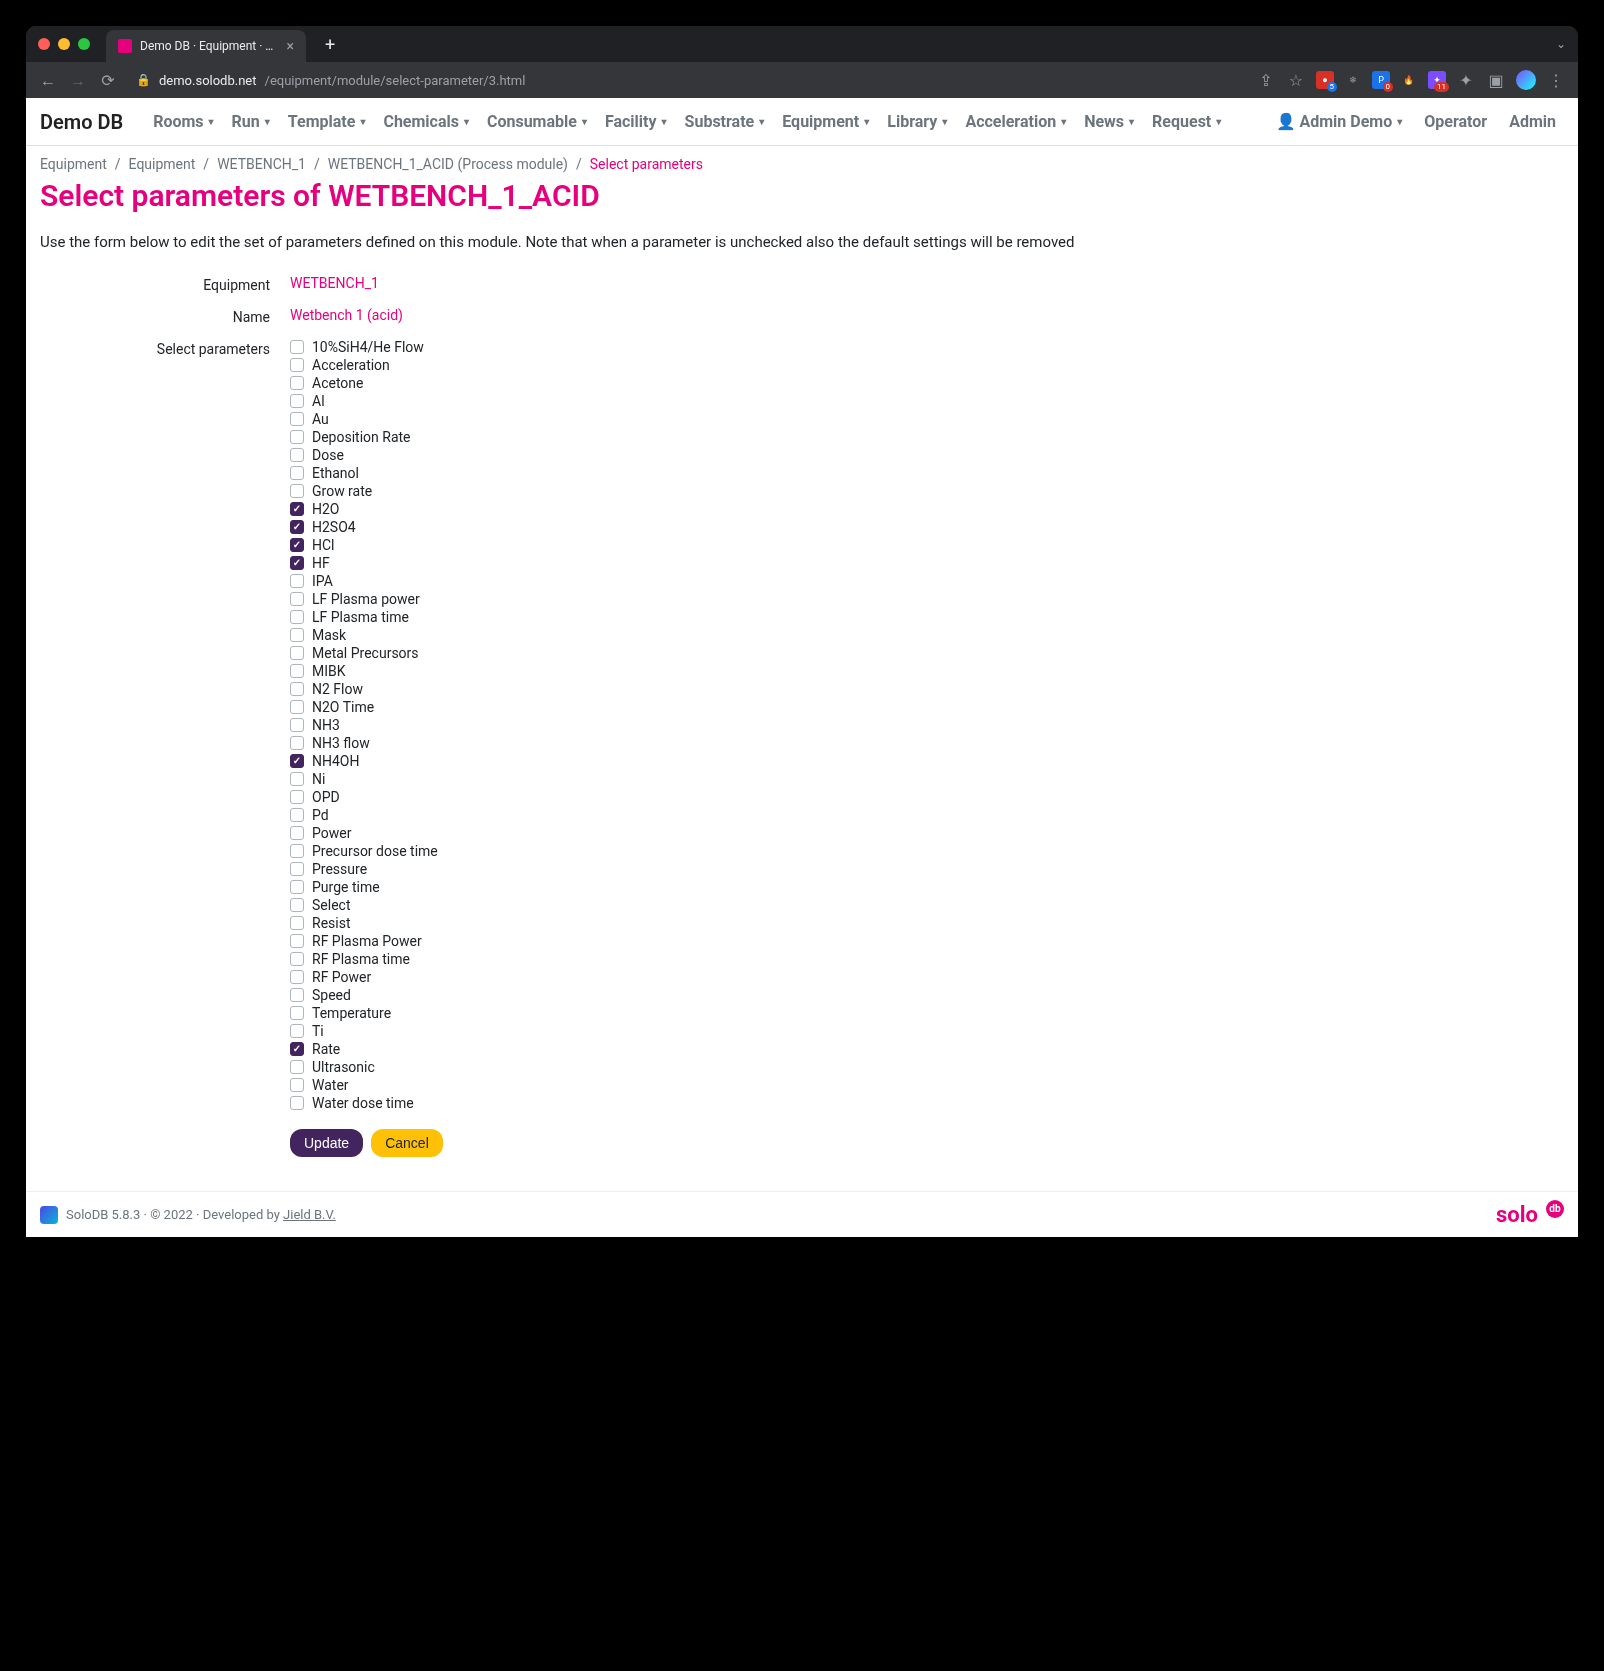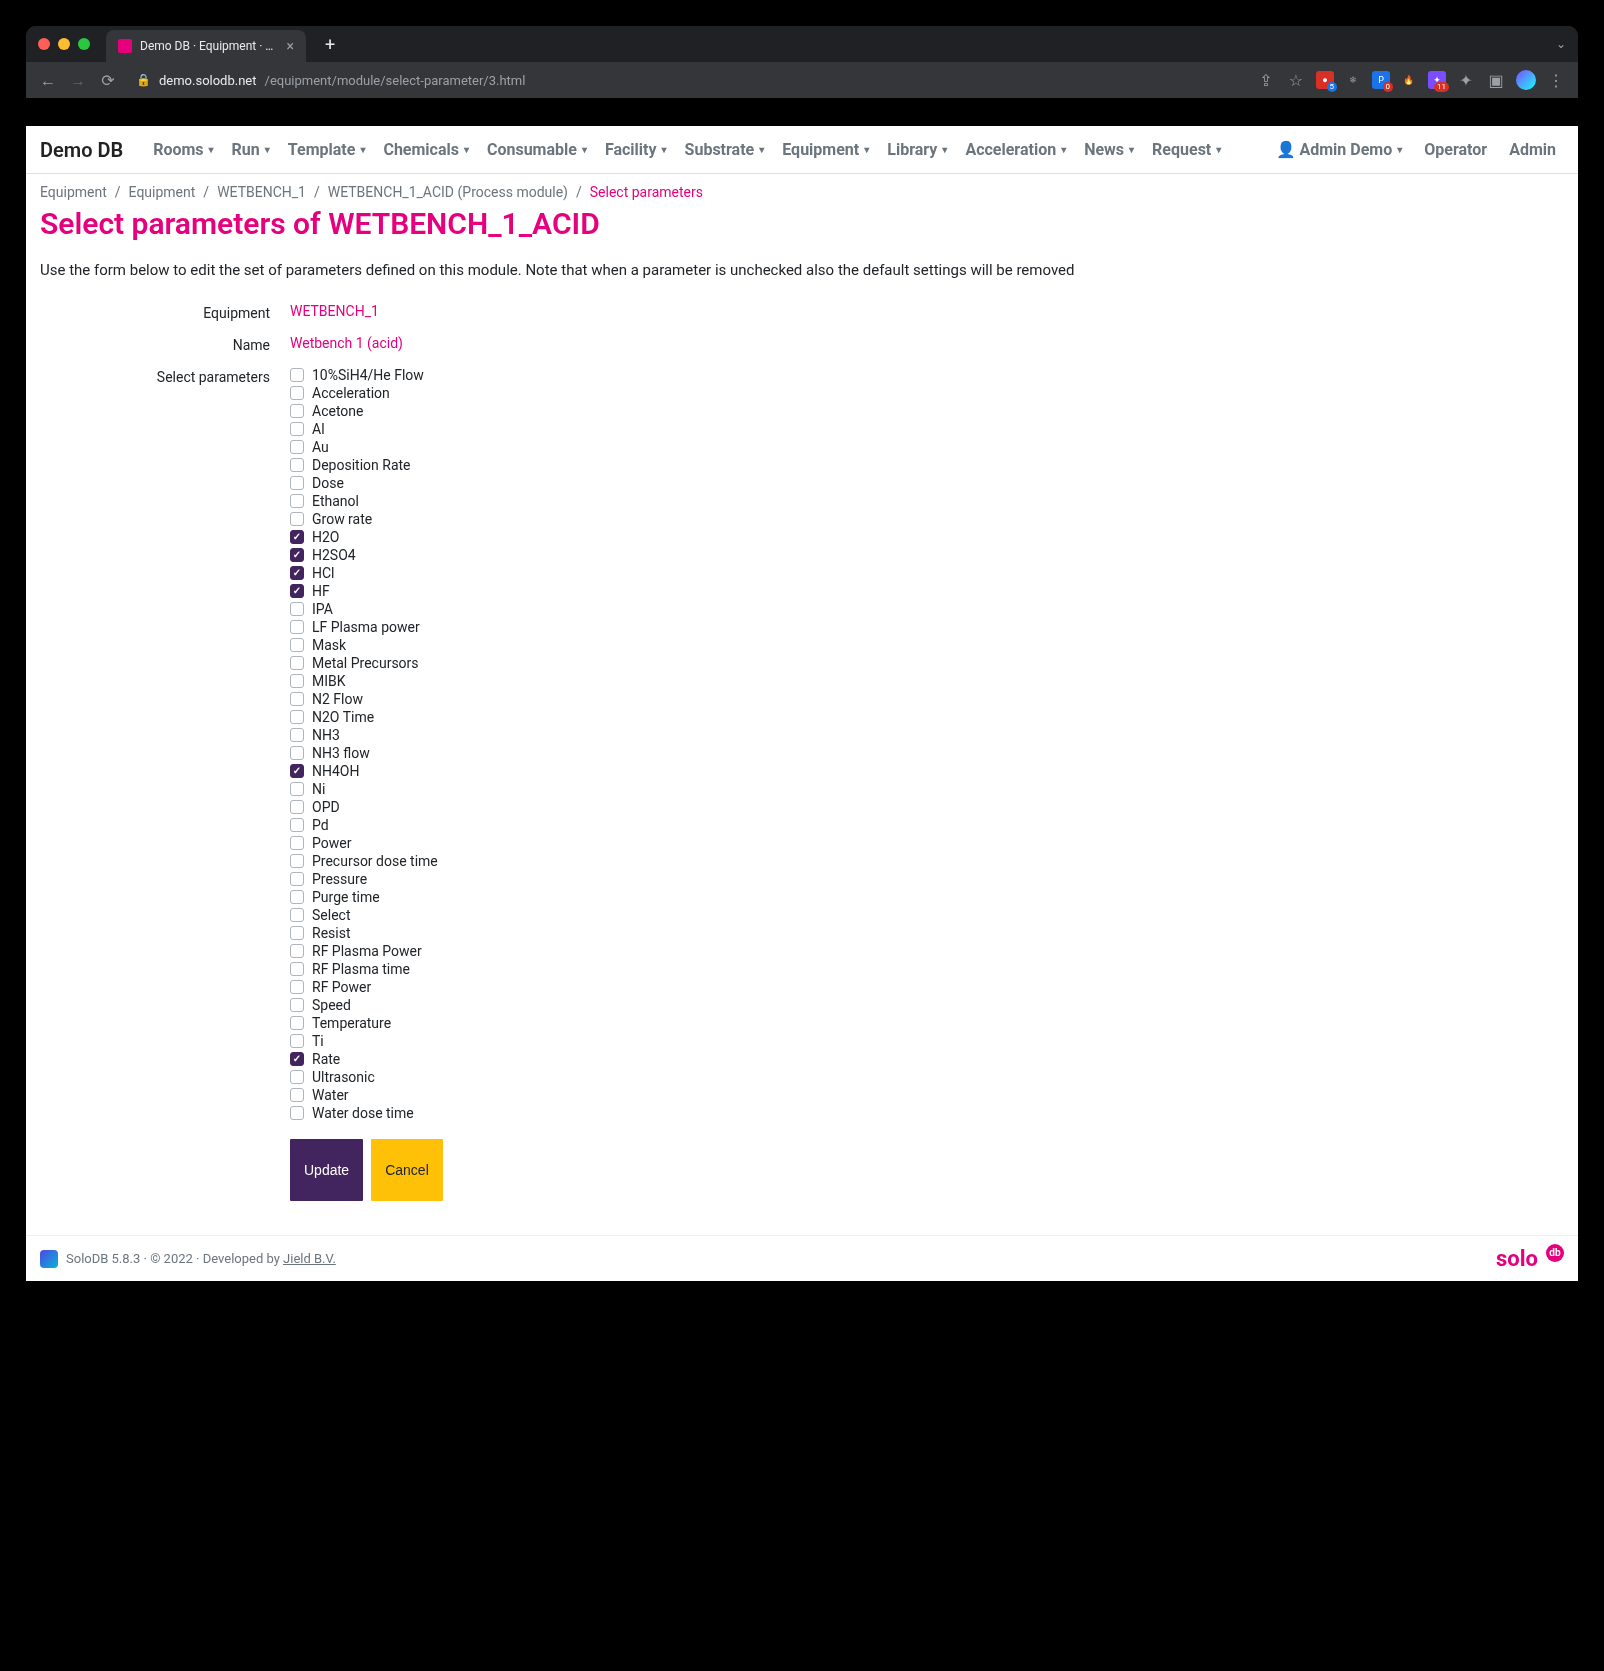--- a/index.html
+++ b/index.html
@@ -102,21 +102,20 @@
     background: #fff;
     min-height: 900px;
     position: relative;
   }
   .top-nav {
     display: flex;
     align-items: center;
     padding: 8px 14px;
     border-bottom: 1px solid #e0e0e0;
     gap: 6px;
-    margin-top: 28px;
   }
   .brand {
     font-weight: 600;
     font-size: 20px;
     color: #222;
     margin-right: 16px;
   }
   .menu {
     display: flex;
     gap: 2px;
@@ -197,22 +196,22 @@
   }
   .chk.checked::after {
     content: "✓";
     color: #fff;
     font-size: 10px;
     font-weight: 700;
   }
 
   .btn-row { margin-top: 18px; display:flex; gap:8px; }
   .btn {
-    padding: 23px 14px;
-    border-radius: 1px;
+    padding: 6px 14px;
+    border-radius: 12px;
     font-size: 14px;
     border: none;
     cursor: pointer;
   }
   .btn-primary { background: #42245e; color: #fff; }
   .btn-warn { background: #ffc107; color: #212529; }
 
   .footer {
     border-top: 1px solid #eee;
     padding: 10px 14px;
@@ -396,20 +395,24 @@
               <label class="param-row">
                 <span class="chk"></span>
                 <span>IPA</span>
               </label>
               <label class="param-row">
                 <span class="chk"></span>
                 <span>LF Plasma power</span>
               </label>
               <label class="param-row">
                 <span class="chk"></span>
+                <span>LF Plasma time</span>
+              </label>
+              <label class="param-row">
+                <span class="chk"></span>
                 <span>Mask</span>
               </label>
               <label class="param-row">
                 <span class="chk"></span>
                 <span>Metal Precursors</span>
               </label>
               <label class="param-row">
                 <span class="chk"></span>
                 <span>MIBK</span>
               </label>

